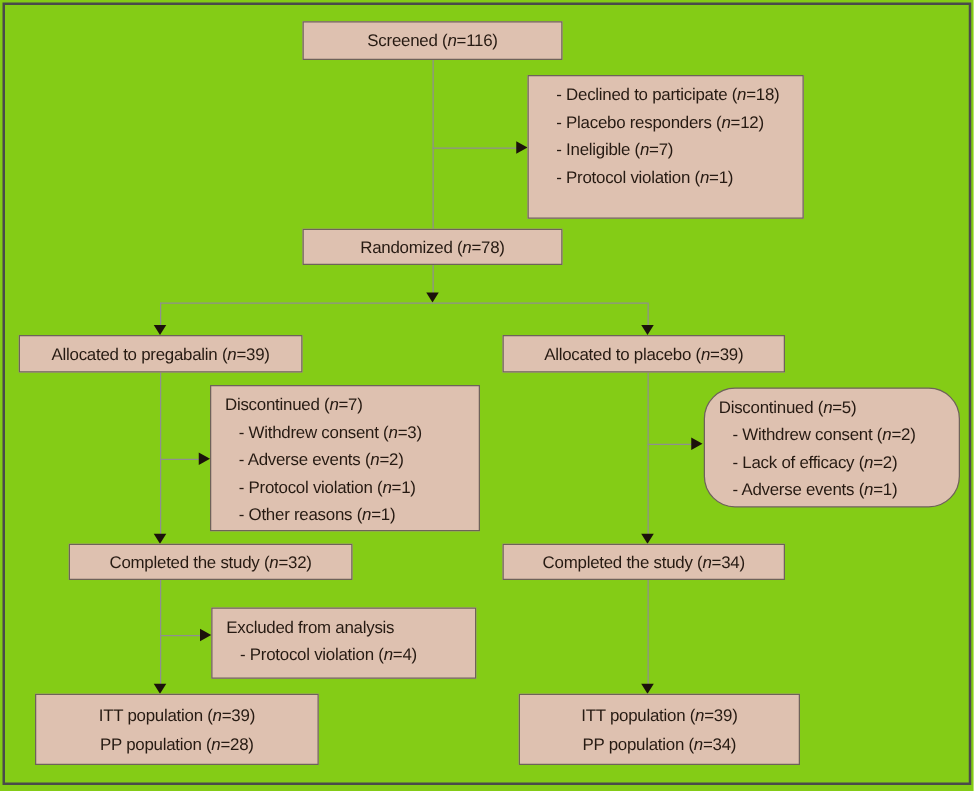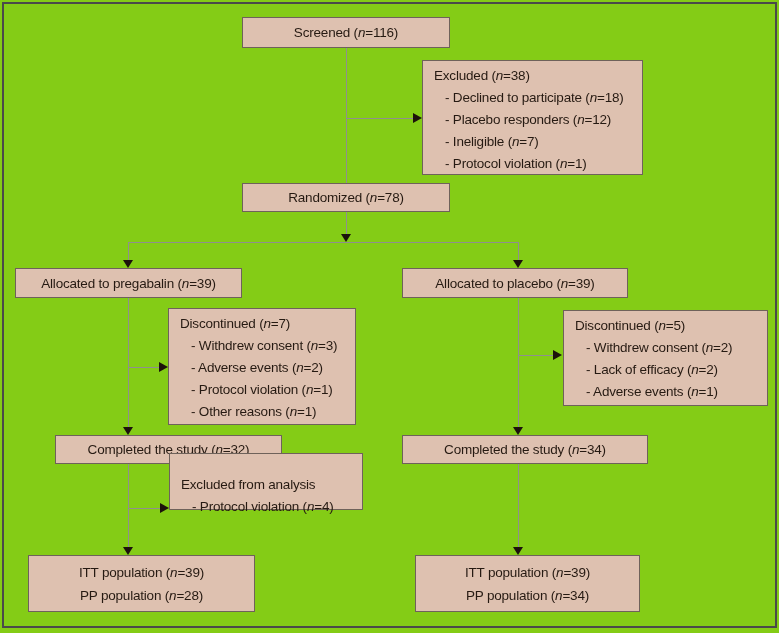--- a/index.html
+++ b/index.html
@@ -74,63 +74,62 @@
   <div class="arrow-right" style="left:160px;top:503px;"></div>
 
   <div class="vline" style="left:518px;top:464px;height:84px;"></div>
   <div class="arrow-down" style="left:513px;top:547px;"></div>
 
   <div class="box center" style="left:242px;top:17px;width:208px;height:31px;">
     <span>Screened (<i>n</i>=116)</span>
   </div>
 
   <div class="box list" style="left:422px;top:60px;width:221px;height:115px;">
-    <div>Excluded (<i>n</i>=38)</div>
     <div class="item">- Declined to participate (<i>n</i>=18)</div>
     <div class="item">- Placebo responders (<i>n</i>=12)</div>
     <div class="item">- Ineligible (<i>n</i>=7)</div>
     <div class="item">- Protocol violation (<i>n</i>=1)</div>
   </div>
 
   <div class="box center" style="left:242px;top:183px;width:208px;height:29px;">
     <span>Randomized (<i>n</i>=78)</span>
   </div>
 
   <div class="box center" style="left:15px;top:268px;width:227px;height:30px;">
     <span>Allocated to pregabalin (<i>n</i>=39)</span>
   </div>
 
   <div class="box center" style="left:402px;top:268px;width:226px;height:30px;">
     <span>Allocated to placebo (<i>n</i>=39)</span>
   </div>
 
-  <div class="box list" style="left:168px;top:308px;width:188px;height:117px;">
+  <div class="box list" style="left:168px;top:308px;width:216px;height:117px;">
     <div>Discontinued (<i>n</i>=7)</div>
     <div class="item">- Withdrew consent (<i>n</i>=3)</div>
     <div class="item">- Adverse events (<i>n</i>=2)</div>
     <div class="item">- Protocol violation (<i>n</i>=1)</div>
     <div class="item">- Other reasons (<i>n</i>=1)</div>
   </div>
 
-  <div class="box list" style="left:563px;top:310px;width:205px;height:96px;">
+  <div class="box list" style="left:563px;top:310px;width:205px;height:96px;border-radius:25px;">
     <div>Discontinued (<i>n</i>=5)</div>
     <div class="item">- Withdrew consent (<i>n</i>=2)</div>
     <div class="item">- Lack of efficacy (<i>n</i>=2)</div>
     <div class="item">- Adverse events (<i>n</i>=1)</div>
   </div>
 
   <div class="box center" style="left:15px;top:435px;width:227px;height:29px;margin-left:40px;">
     <span>Completed the study (<i>n</i>=32)</span>
   </div>
 
-  <div class="box center" style="left:402px;top:435px;width:246px;height:29px;">
+  <div class="box center" style="left:402px;top:435px;width:226px;height:29px;">
     <span>Completed the study (<i>n</i>=34)</span>
   </div>
 
-  <div class="box list" style="left:169px;top:453px;width:194px;height:57px;padding-top:20px;">
+  <div class="box list" style="left:169px;top:486px;width:212px;height:57px;padding-top:4px;">
     <div>Excluded from analysis</div>
     <div class="item">- Protocol violation (<i>n</i>=4)</div>
   </div>
 
   <div class="box twoline" style="left:15px;top:555px;width:227px;height:57px;">
     <div>ITT population (<i>n</i>=39)</div>
     <div>PP population (<i>n</i>=28)</div>
   </div>
 
   <div class="box twoline" style="left:402px;top:555px;width:225px;height:57px;">

